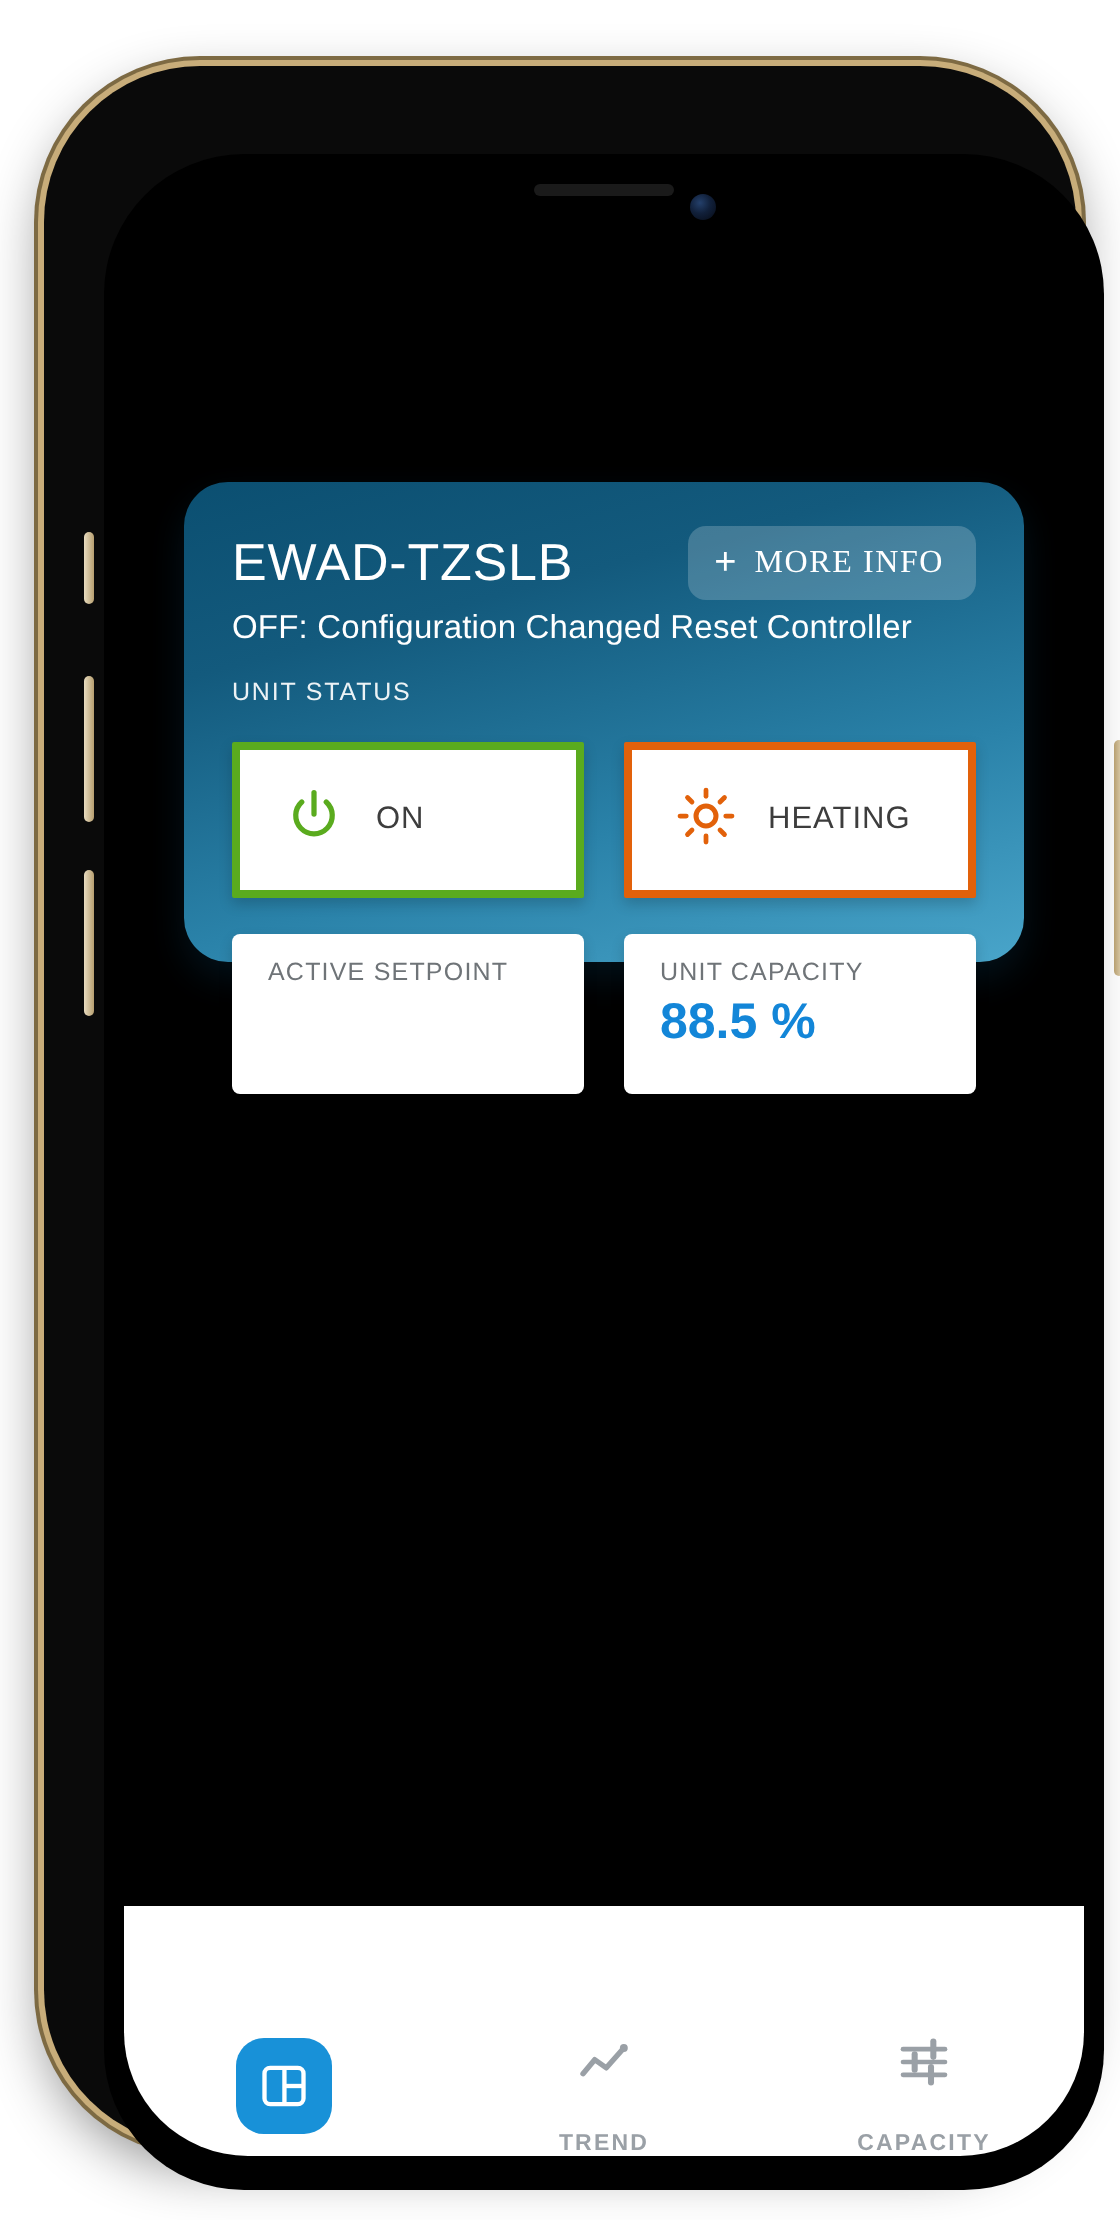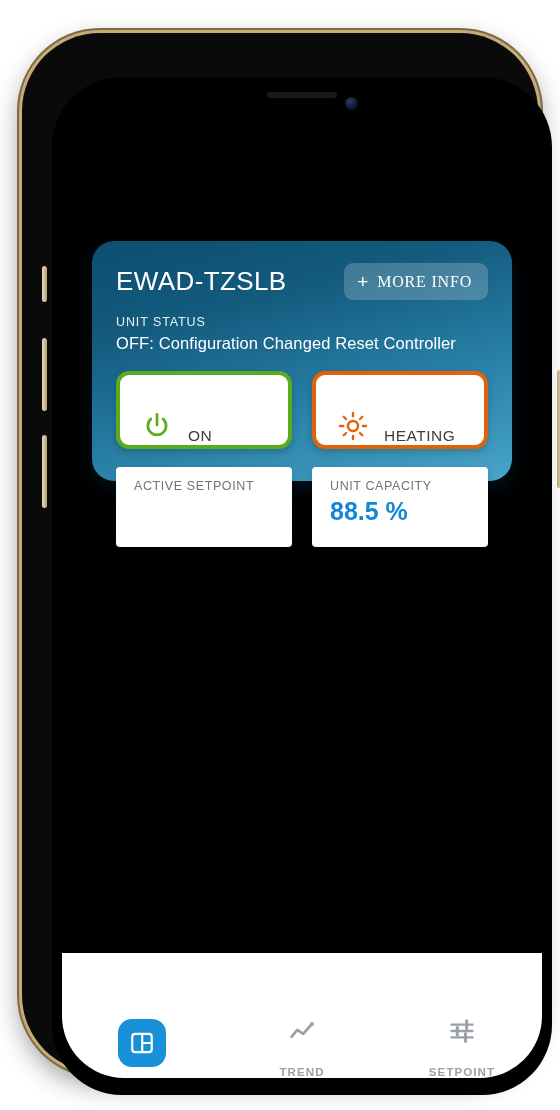--- a/index.html
+++ b/index.html
@@ -128,22 +128,22 @@
     margin-top:5px;
     color:#fff; font-size:16.5px; letter-spacing:.1px;
   }
 
   
   #state-row{
     display:flex; gap:20px; margin-top:18px;
   }
   .state-btn{
     flex:1; height:78px;
-    background:#fff; border-radius:13px;
-    display:flex; align-items:flex-end; gap:16px;
+    background:#fff; border-radius:1px;
+    display:flex; align-items:center; gap:16px;
     padding-left:22px;
     box-shadow:0 3px 7px rgba(0,0,0,.18);
   }
   #state-power{ border:4px solid #5aab1e; }
   #state-mode { border:4px solid #e2610a; }
   .state-label{ font-size:15.5px; color:#3d3d3d; letter-spacing:.5px; }
 
   
   #metric-row{
     display:flex; gap:20px; margin-top:18px;
@@ -281,22 +281,22 @@
     <div id="unit-card">
 
       <div id="unit-card-top">
         <div id="unit-model">EWAD-TZSLB</div>
         <div id="more-info-button">
           <span id="more-info-plus">+</span>
           <span id="more-info-label">MORE INFO</span>
         </div>
       </div>
 
+      <div id="unit-status-value">OFF: Configuration Changed Reset Controller</div>
       <div id="unit-status-label">UNIT STATUS</div>
-      <div id="unit-status-value">OFF: Configuration Changed Reset Controller</div>
 
       <div id="state-row">
 
         <div class="state-btn" id="state-power">
           <span>
             <svg width="30" height="30" viewBox="0 0 24 24">
               <path d="M7.1 6.4a7.3 7.3 0 1 0 9.8 0" fill="none" stroke="#5aab1e" stroke-width="2.1" stroke-linecap="round"></path>
               <line x1="12" y1="2.6" x2="12" y2="11.2" stroke="#5aab1e" stroke-width="2.1" stroke-linecap="round"></line>
             </svg>
           </span>
@@ -367,21 +367,21 @@
               <line x1="3" y1="12" x2="21" y2="12"></line>
               <line x1="3" y1="17.5" x2="21" y2="17.5"></line>
             </g>
             <g stroke="#9aa0a6" stroke-width="2.6" stroke-linecap="round">
               <line x1="16" y1="3.2" x2="16" y2="9.8"></line>
               <line x1="8" y1="8.7" x2="8" y2="15.3"></line>
               <line x1="15" y1="14.2" x2="15" y2="20.8"></line>
             </g>
           </svg>
         </div>
-        <div class="nav-label">SETPOINT</div>
+        <div class="nav-label">CAPACITY</div>
       </div>
 
 
     </div>
 
   </div>
 
   <div id="frame-inner-bezel"></div>
 </div>
 

